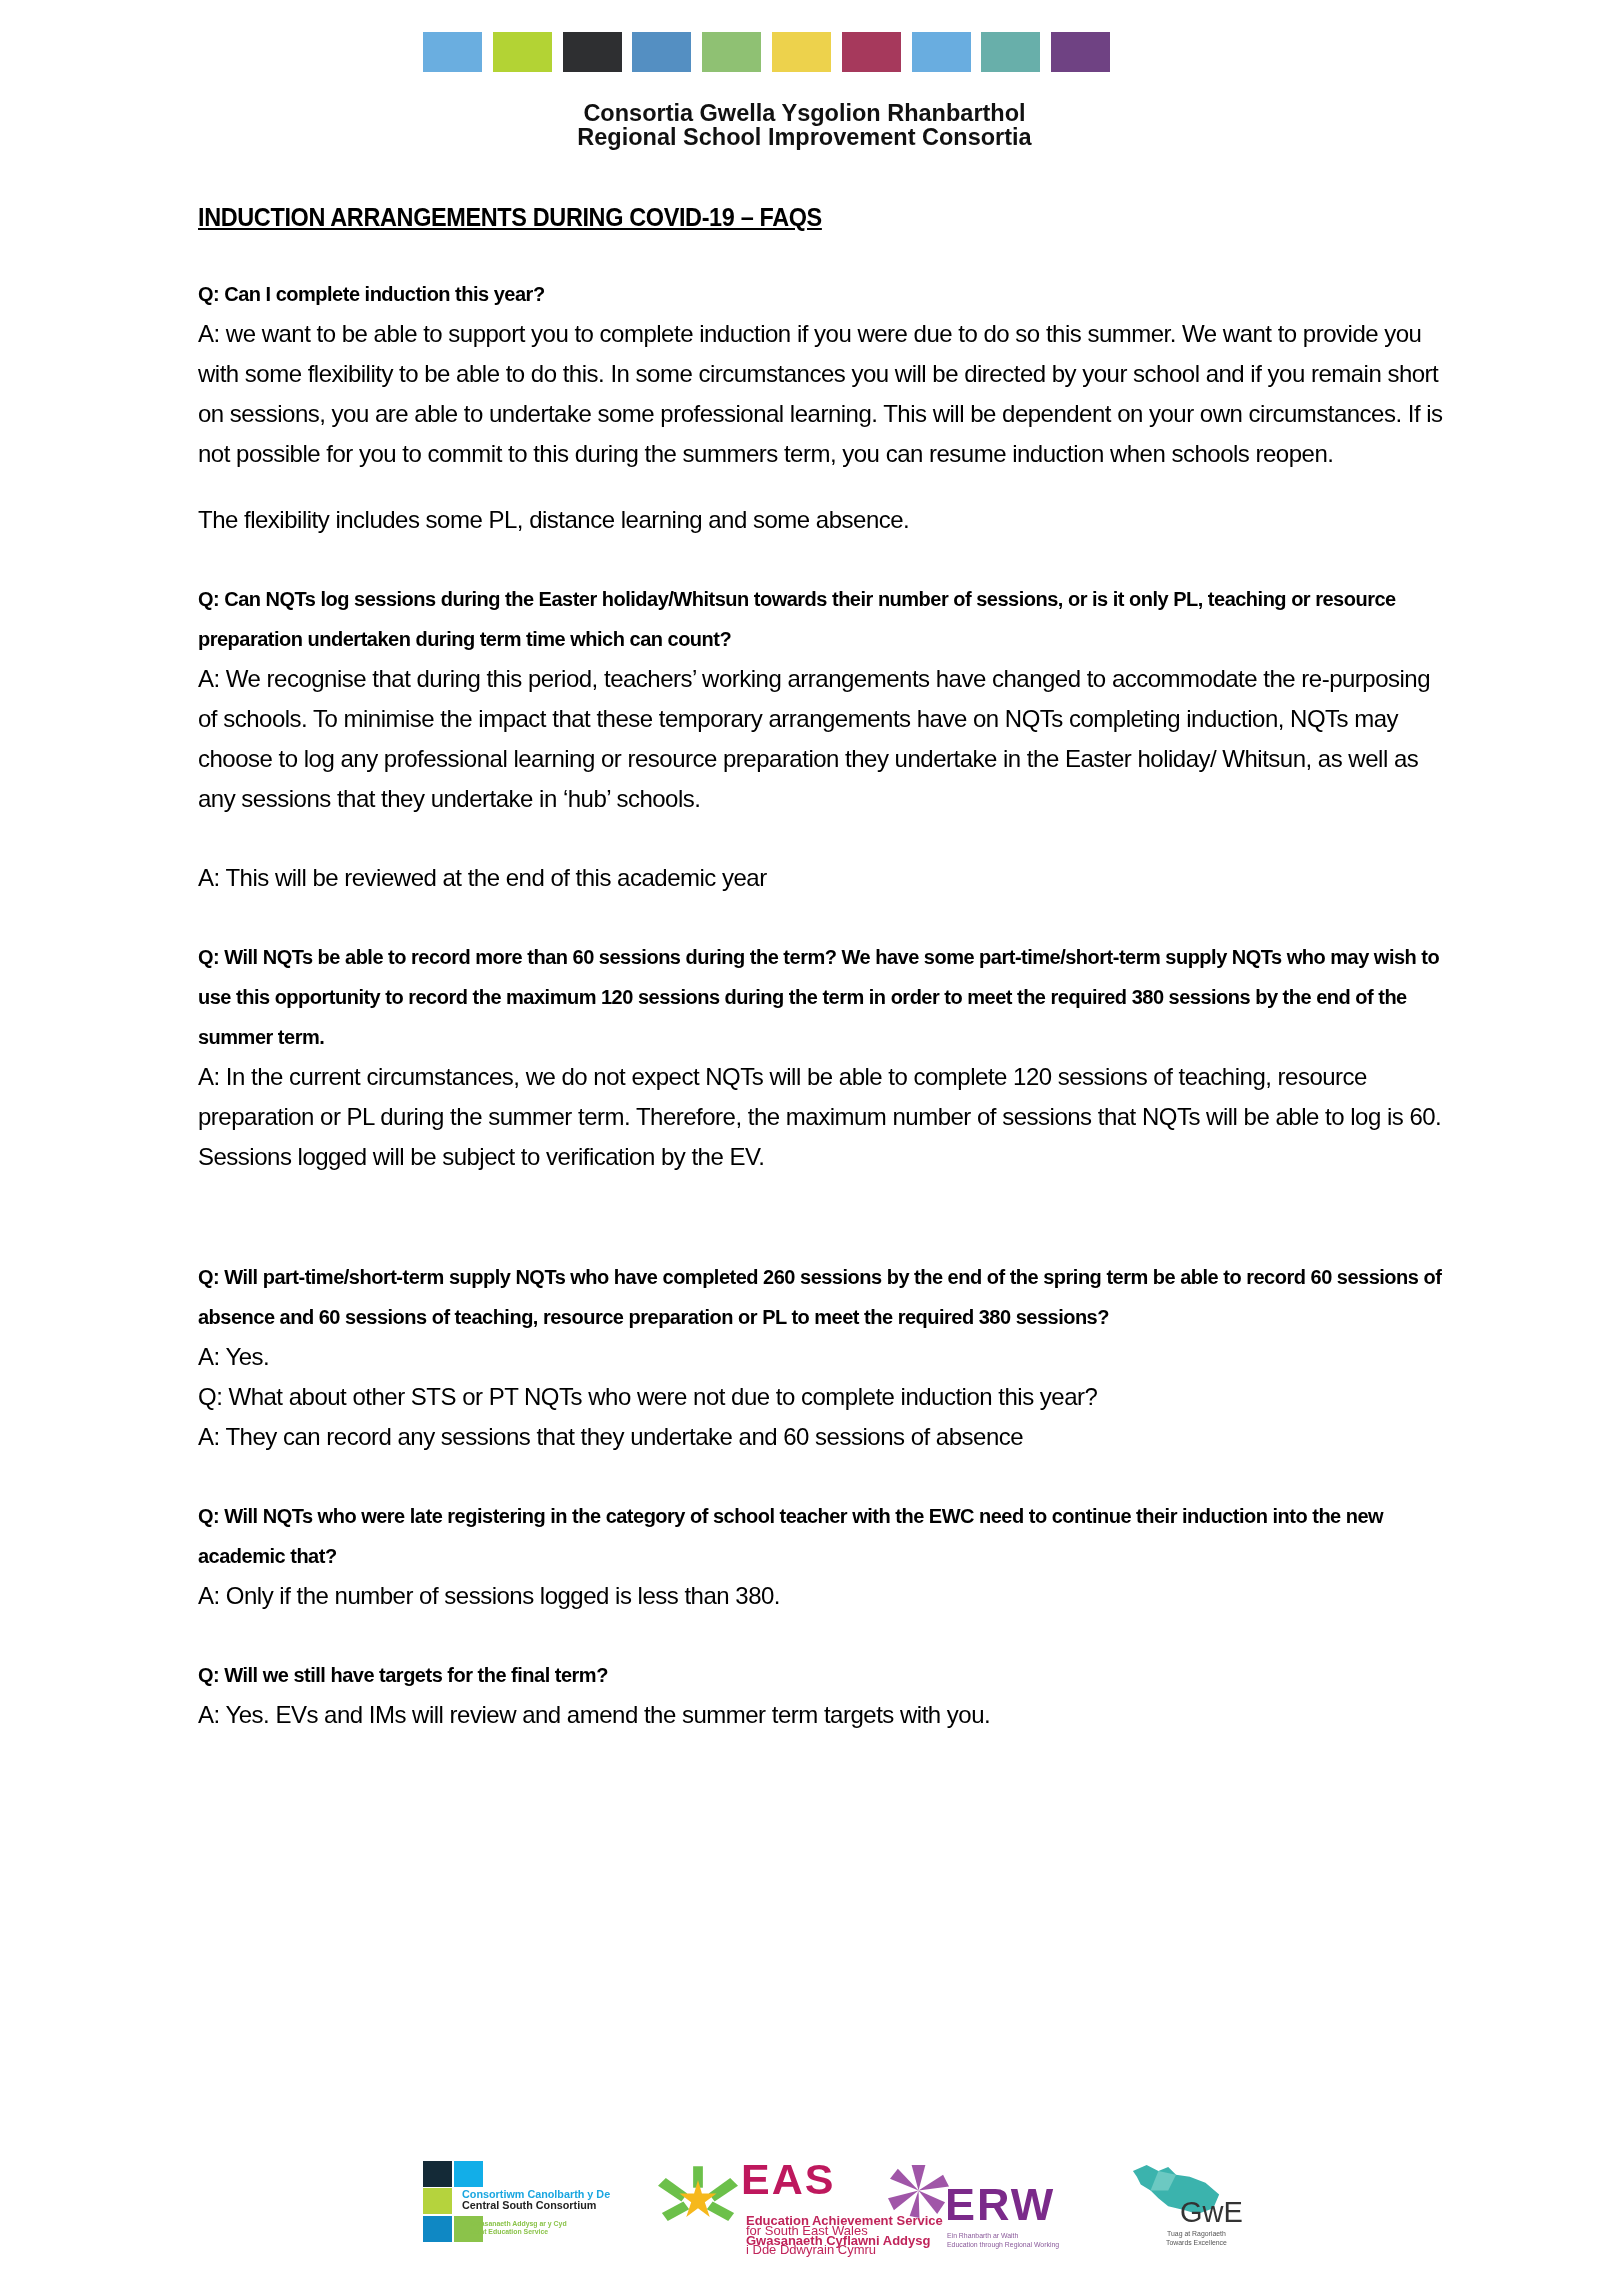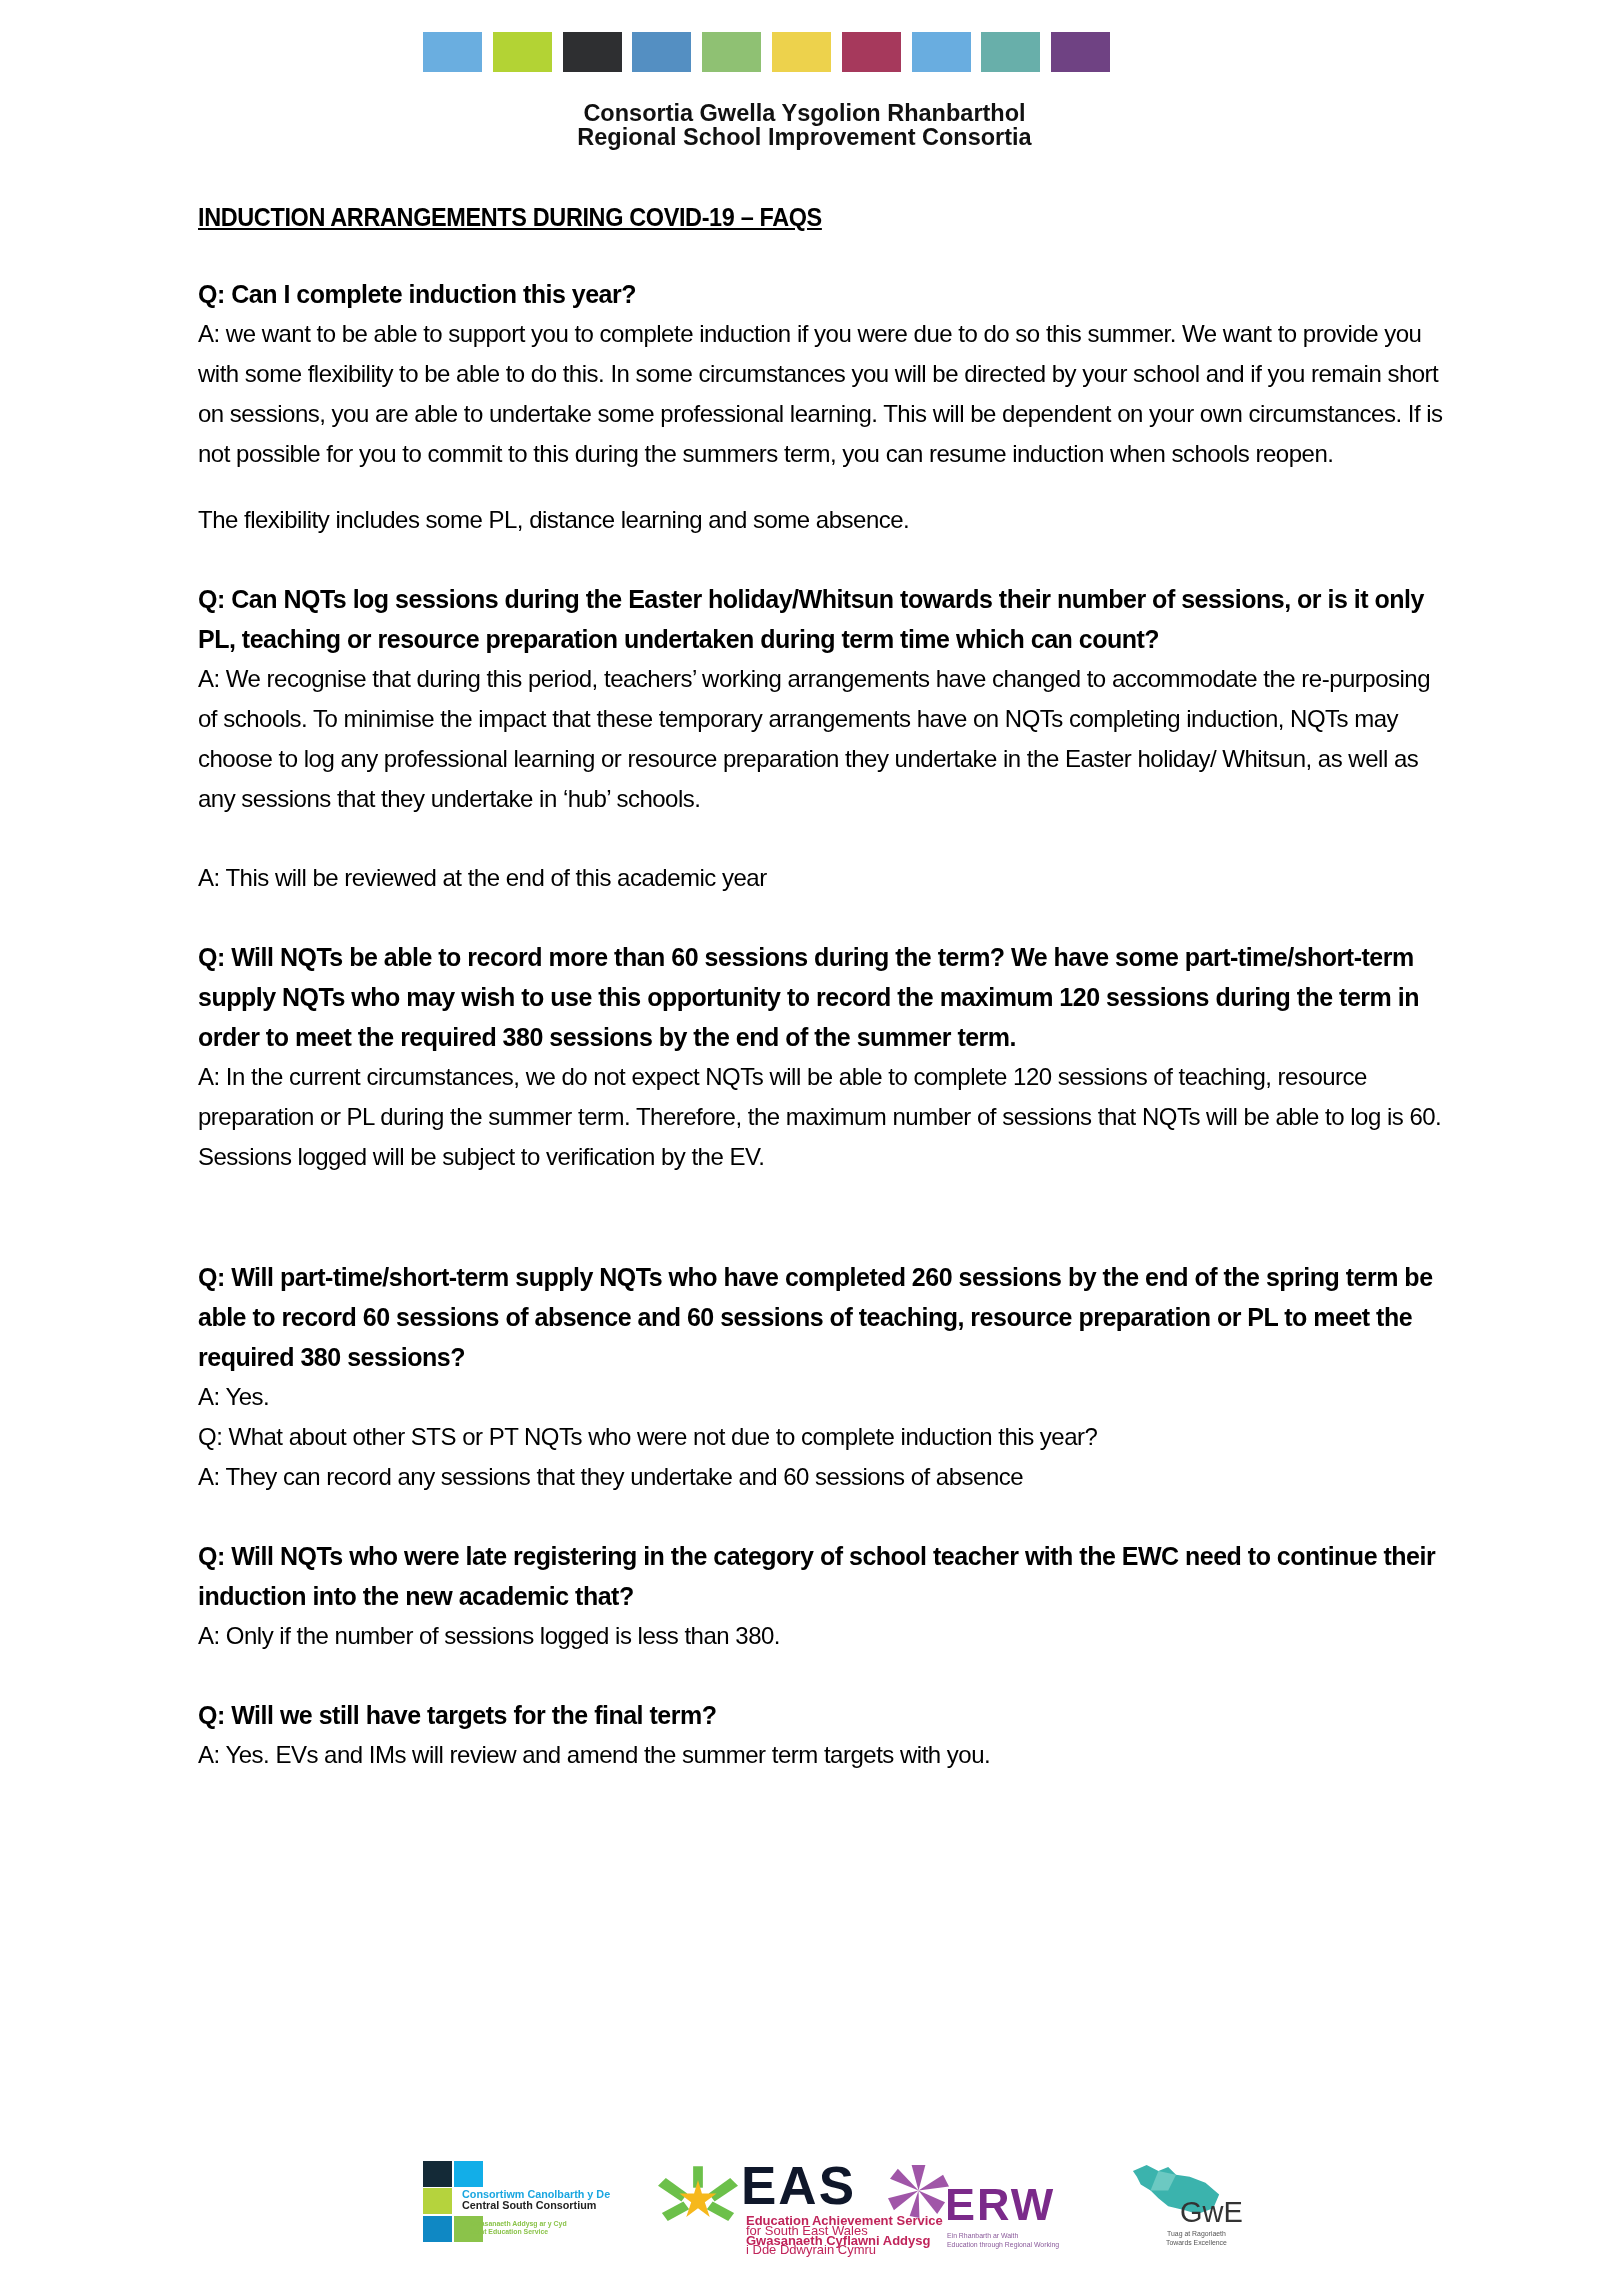--- a/index.html
+++ b/index.html
@@ -6,35 +6,35 @@
   body { width: 1621px; height: 2293px; position: relative; overflow: hidden;
          font-family: "Liberation Sans", "DejaVu Sans", sans-serif; color: #000; }
   .brand-strip { position: absolute; left: 423px; top: 32px; display: flex; gap: 10.8px; }
   .brand-sq { width: 59px; height: 40px; }
   .brand-text { position: absolute; left: 0; width: 1609px; top: 102px; text-align: center;
                 font-weight: bold; font-size: 23.5px; line-height: 23.5px; color: #111; }
   .content { position: absolute; left: 198px; top: 200px; width: 1245px; }
   .doc-title { font-weight: bold; font-size: 25.5px; text-decoration: underline; letter-spacing: -0.4px;
                margin: 0; line-height: 35px; transform: scaleX(0.92); transform-origin: left; }
   .faq { margin-top: 0; }
-  .q { font-weight: bold; font-size: 25px; line-height: 40px; letter-spacing: -0.5px; margin: 0; }
+  .q { font-weight: bold; font-size: 20px; line-height: 40px; letter-spacing: -0.5px; margin: 0; }
   .a { font-size: 24px; line-height: 40px; letter-spacing: -0.5px; margin: 0; }
   .gap-sm { height: 25.5px; }
   .gap-md { height: 39px; }
   .gap-lg { height: 80px; }
   .footer { position: absolute; top: 2161px; left: 423px; width: 814px; height: 103px; }
   .logo { position: absolute; top: 0; }
   .csc { left: 0; width: 225px; height: 83px; }
   .csc .sq { position: absolute; width: 29px; height: 25.5px; }
   .csc .t1 { position: absolute; left: 39px; top: 26.5px; font-size: 10.8px; font-weight: bold; color: #1aa6e0; white-space: nowrap; }
   .csc .t2 { position: absolute; left: 39px; top: 38px; font-size: 10.8px; font-weight: bold; color: #222; white-space: nowrap; }
   .csc .t3 { position: absolute; left: 47px; top: 59px; font-size: 6.9px; font-weight: bold; color: #8bc34a; line-height: 7.8px; white-space: nowrap; }
   .eas { left: 235px; width: 216px; height: 98px; }
   .eas .star { position: absolute; left: 0; top: 4.9px; }
-  .eas .big { position: absolute; left: 83px; top: -5.9px; font-size: 53px; font-weight: bold; color: #0f172a; letter-spacing: 2px; }
+  .eas .big { position: absolute; left: 83px; top: -5.9px; font-size: 43px; font-weight: bold; color: #be185d; letter-spacing: 2px; }
   .eas .sub { position: absolute; left: 88px; top: 55px; font-size: 13px; line-height: 9.8px; white-space: nowrap; }
   .erw { left: 461px; width: 216px; height: 98px; }
   .erw .flower { position: absolute; left: 0; top: 0; }
   .erw .big { position: absolute; left: 61px; top: 17.6px; font-size: 45px; font-weight: bold; color: #7b2a8a; letter-spacing: 2px; }
   .erw .sub { position: absolute; left: 63px; top: 71px; font-size: 6.9px; line-height: 8.8px; color: #8a5a9a; white-space: nowrap; }
   .gwe { left: 706px; width: 108px; height: 98px; }
   .gwe .big { position: absolute; left: 51px; top: 35px; font-size: 29px; color: #333; }
   .gwe .sub { position: absolute; left: 37px; top: 69px; font-size: 6.9px; line-height: 8.8px; color: #555; white-space: nowrap; text-align: center; }
 </style>
 </head>

